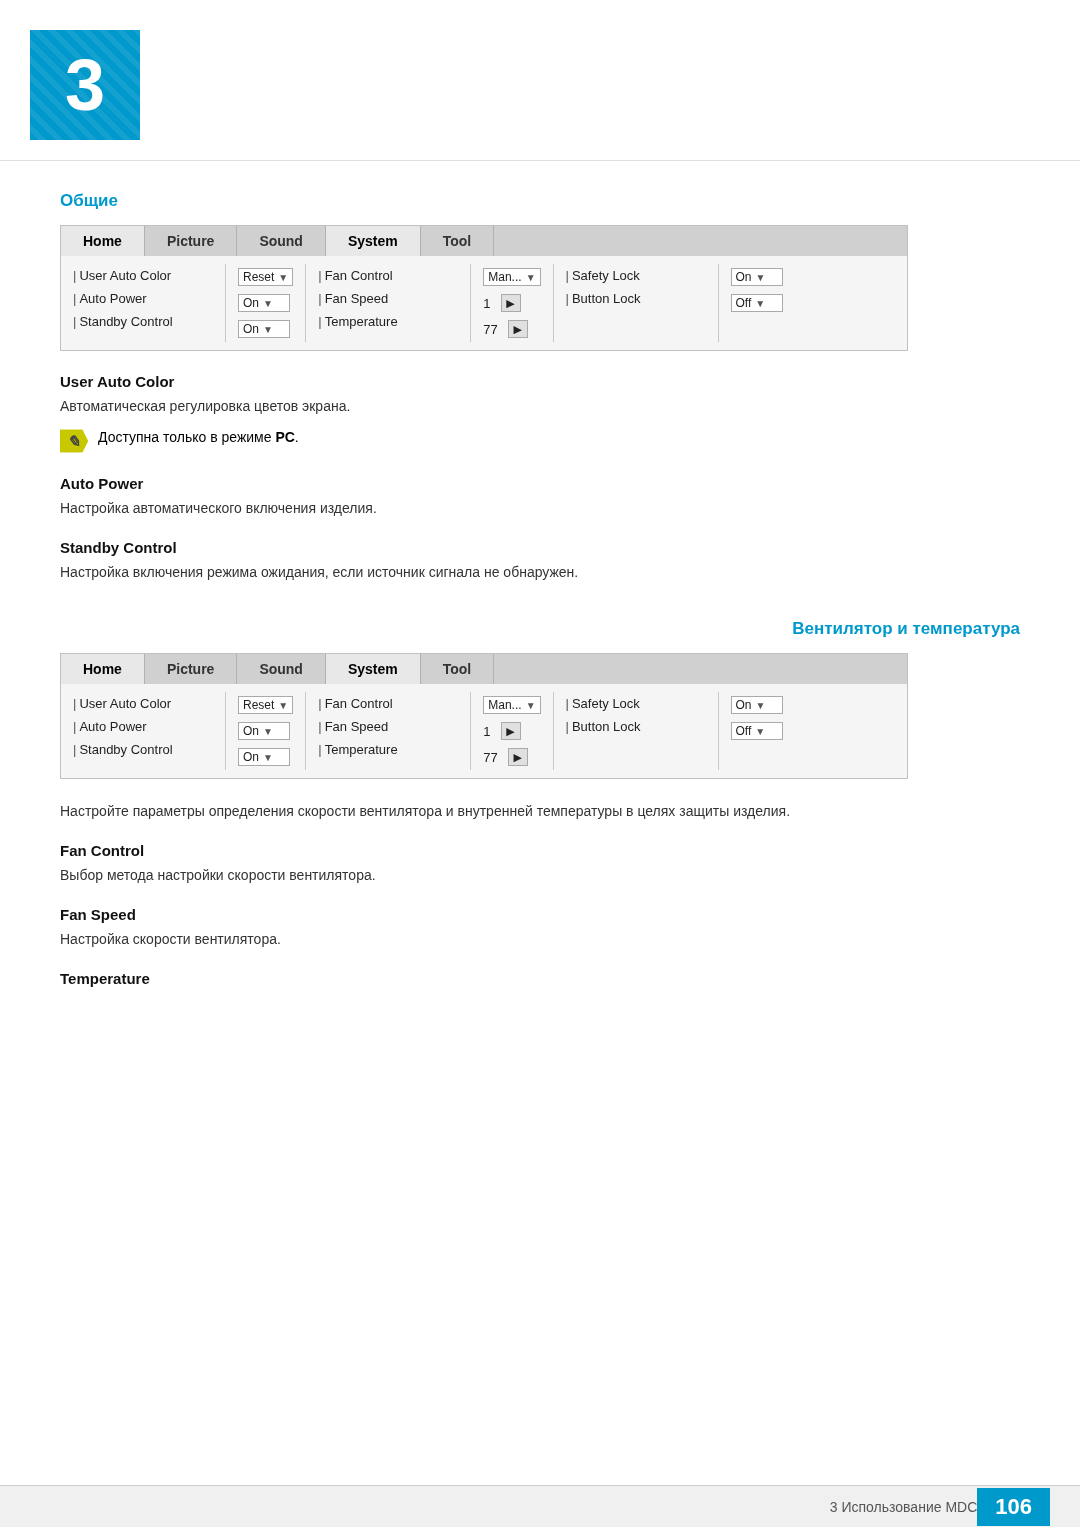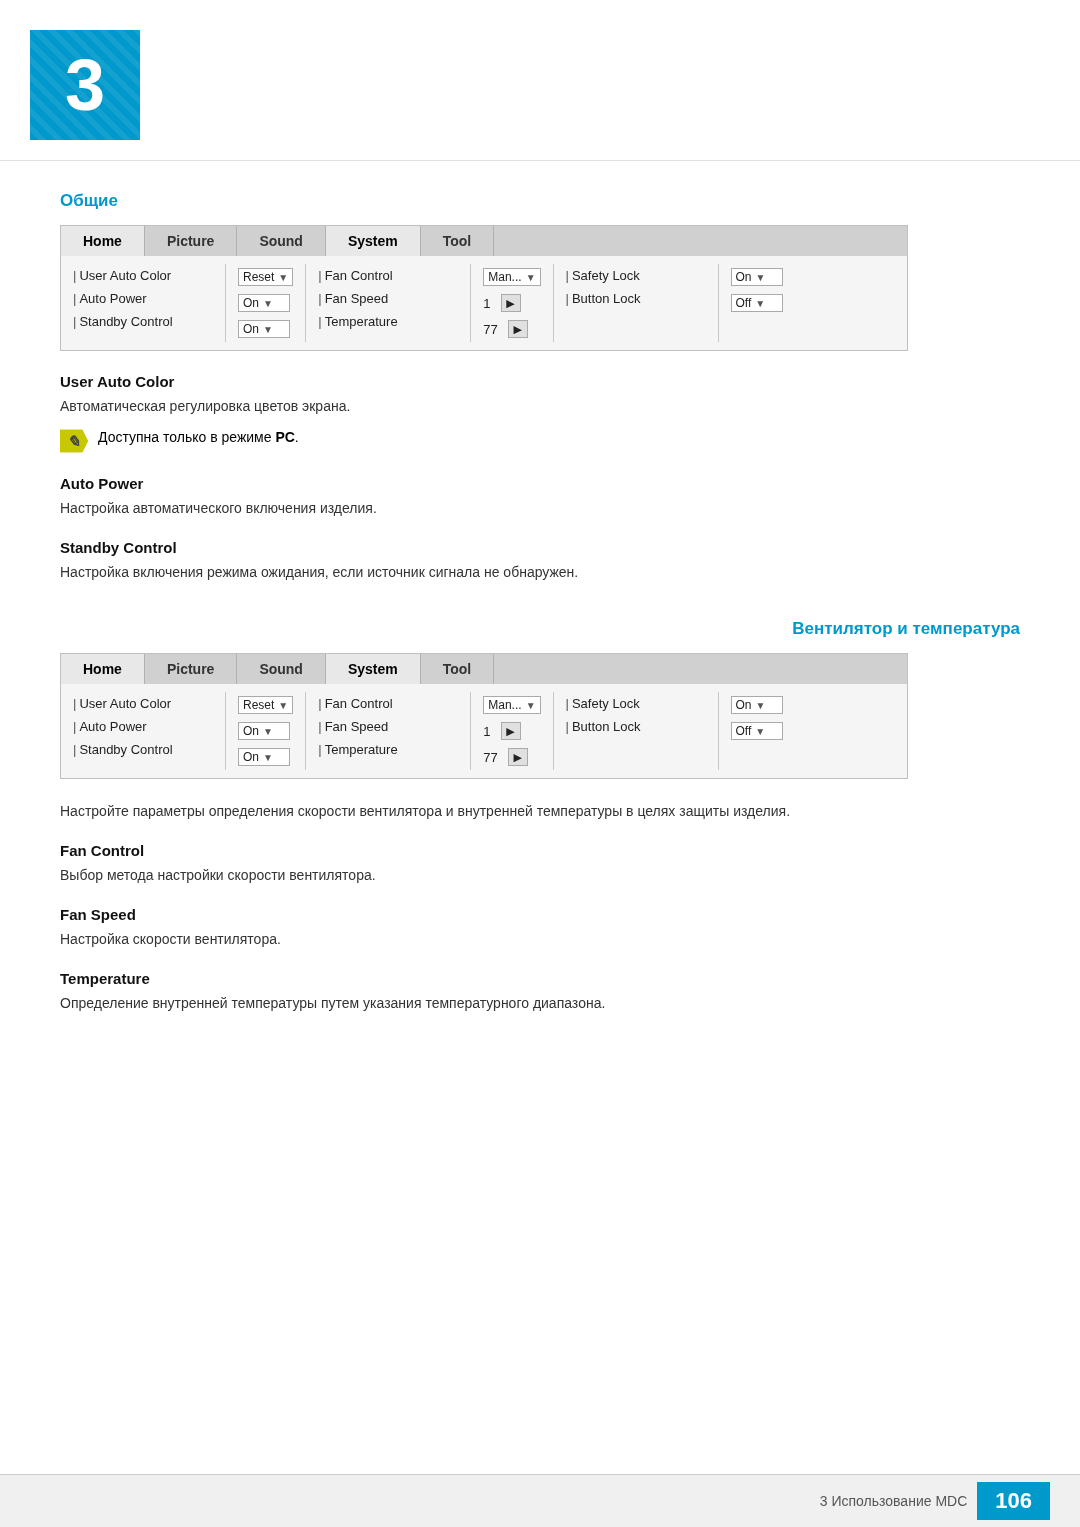--- a/index.html
+++ b/index.html
@@ -187,39 +187,39 @@
       color: #000000;
       line-height: 1.5;
     }
 
     
     .footer {
       position: absolute;
       bottom: 0;
       left: 0;
       right: 0;
-      height: 53px;
+      height: 42px;
       background: #f0f0f0;
       display: flex;
       align-items: center;
       justify-content: flex-end;
       padding: 0 30px;
       border-top: 1px solid #ccc;
     }
     .footer-text {
       font-size: 14px;
       color: #555;
     }
     .footer-num-box {
       background: #0099cc;
       color: white;
       font-size: 22px;
       font-weight: bold;
       padding: 6px 18px;
-      margin-left: 10px;
+      margin-left: 0;
     }
   </style>
 </head>
 <body>
 
 <div class="chapter-header">
   <div class="chapter-number-box">
     <span style="position:relative;z-index:1;">3</span>
   </div>
 </div>
@@ -448,20 +448,19 @@
 
   <p class="body-text">Настройте параметры определения скорости вентилятора и внутренней температуры в целях защиты изделия.</p>
 
   <div class="sub-heading">Fan Control</div>
   <p class="body-text">Выбор метода настройки скорости вентилятора.</p>
 
   <div class="sub-heading">Fan Speed</div>
   <p class="body-text">Настройка скорости вентилятора.</p>
 
   <div class="sub-heading">Temperature</div>
-  <p class="body-text">Определение внутренней температуры путем указания температурного диапазона.</p>
 
 </div>
 
 <div class="footer">
   <span class="footer-text">3 Использование MDC</span>
   <div class="footer-num-box">106</div>
 </div>
 
 </body></html>

